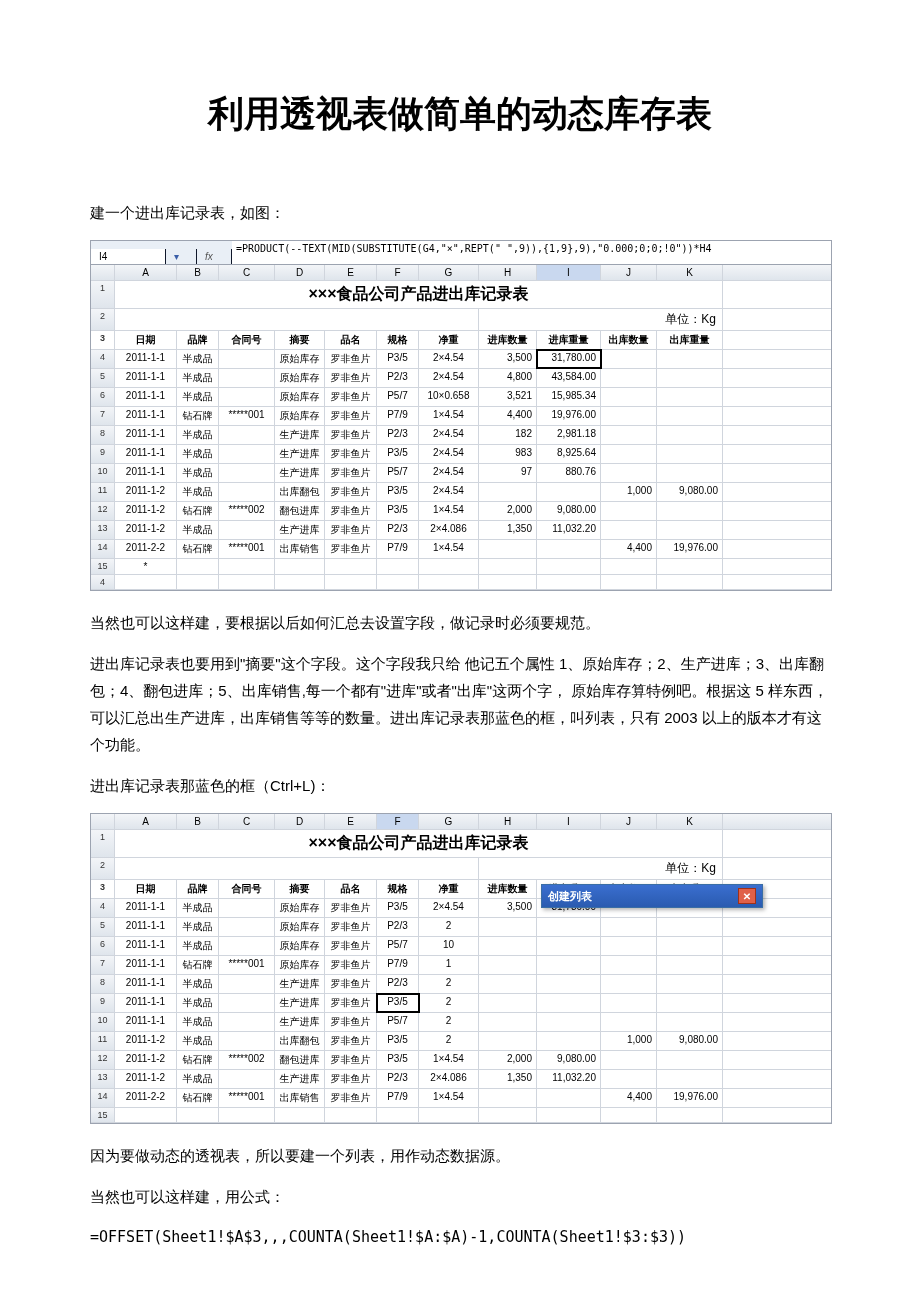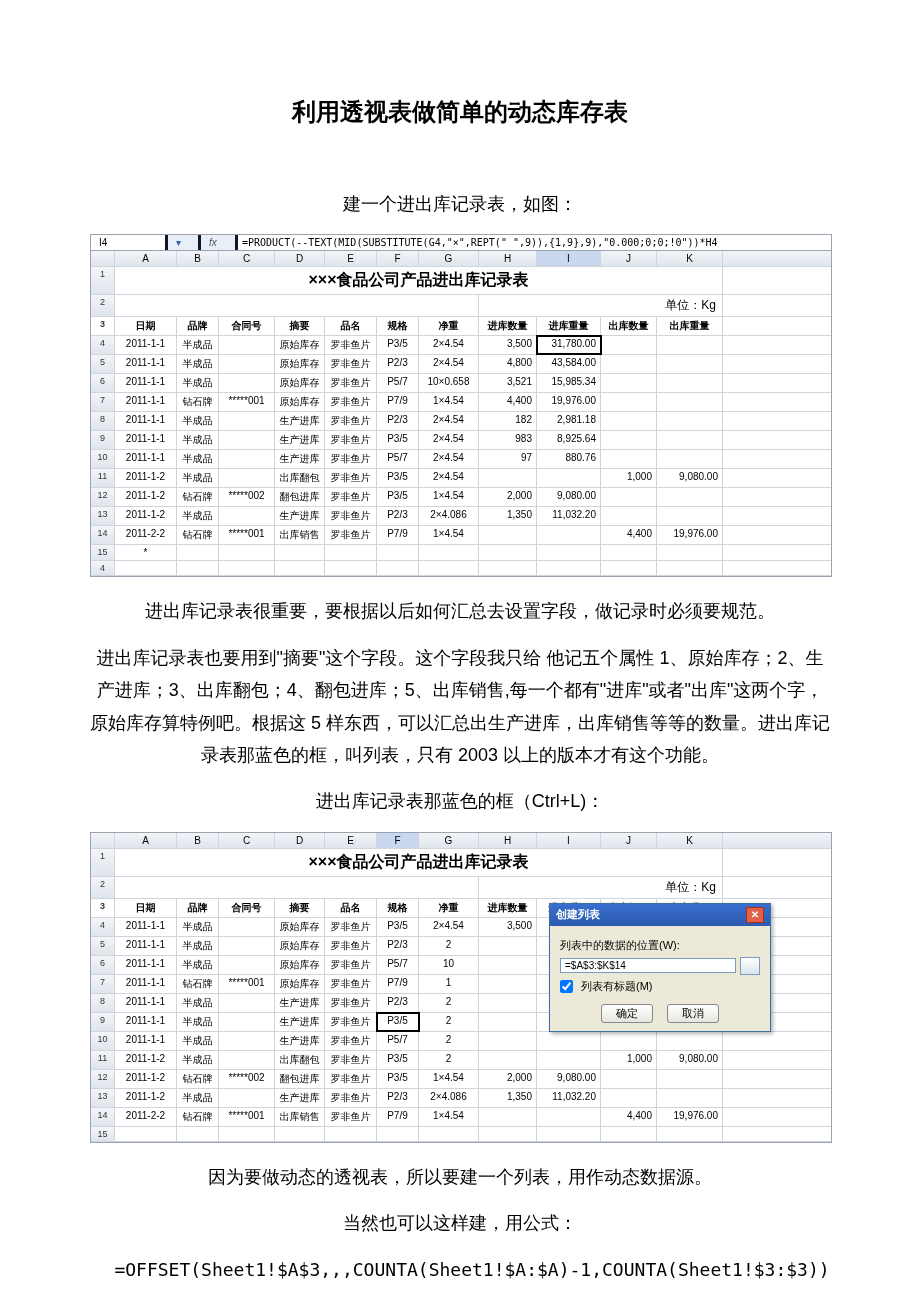--- a/index.html
+++ b/index.html
@@ -5,52 +5,52 @@
   body {
     margin: 0;
     padding: 80px 90px;
     font-family: "Microsoft YaHei", SimSun, sans-serif;
     background: #fff;
     color: #000;
     width: 920px;
     box-sizing: border-box;
   }
   h1 {
-    font-size: 24px;
+    font-size: 36px;
     font-weight: bold;
     text-align: center;
-    margin: 16px 0 60px;
+    margin: 10px 0 60px;
     font-family: SimSun, "Microsoft YaHei", serif;
   }
   p {
-    font-size: 18px;
+    font-size: 15px;
     line-height: 1.8;
     margin: 14px 0;
-    text-align: center;
   }
   .sheet {
     border: 1px solid #9ca3b0;
     font-size: 10px;
     background: #fff;
     width: 100%;
     margin: 6px 0 18px;
     position: relative;
   }
   .formula-bar {
     display: flex;
     align-items: stretch;
     border-bottom: 1px solid #9ca3b0;
     background: #e9eff6;
   }
   .fb-cell {
-    border-right: 3px solid #0f172a;
+    border-right: 1px solid #0f172a;
     padding: 2px 8px;
     font-size: 10px;
     display: flex;
     align-items: center;
+    margin-top: 8px;
   }
   .fb-name { width: 58px; background:#fff; }
   .fb-dd { width: 14px; text-align:center; color:#3a5ea8;}
   .fb-fx { width: 18px; font-style: italic; color:#555; }
   .fb-formula { flex:1; background:#fff; padding:2px 4px; font-family: Consolas, monospace; }
   .col-headers, .row {
     display: grid;
     grid-template-columns: 24px 62px 42px 56px 50px 52px 42px 60px 58px 64px 56px 66px;
     border-bottom: 1px solid #d0d5dd;
   }
@@ -81,21 +81,21 @@
     font-size: 12px;
   }
   .hdr > div { font-weight: bold; background:#fff; }
   .data > div { text-align: center; font-family: SimSun, sans-serif; }
   .data > div.num { text-align: right; padding-right: 4px; }
   .sel-col { background: #c9d8ef !important; }
   .sel-cell { outline: 2px solid #000; outline-offset:-1px; }
 
   .dialog {
     position: absolute;
-    right: 60px;
+    right: 68px;
     top: 70px;
     width: 220px;
     border: 1px solid #3a6ea5;
     background: #ece9d8;
     font-size: 11px;
     box-shadow: 2px 2px 4px rgba(0,0,0,0.3);
   }
   .dlg-title {
     background: linear-gradient(#3a6ecf,#2a5bb0);
     color: #fff;
@@ -372,21 +372,21 @@
         <div></div>
         <div></div>
         <div class="num"></div>
         <div class="num"></div>
         <div class="num"></div>
         <div class="num"></div>
       </div>
     </div>
 </div>
 
-<p>进出库记录表很重要，要根据以后如何汇总去设置字段，做记录时必须要规范。</p>
+<p>当然也可以这样建，要根据以后如何汇总去设置字段，做记录时必须要规范。</p>
 <p>进出库记录表也要用到"摘要"这个字段。这个字段我只给 他记五个属性 1、原始库存；2、生产进库；3、出库翻包；4、翻包进库；5、出库销售,每一个都有"进库"或者"出库"这两个字，  原始库存算特例吧。根据这 5 样东西，可以汇总出生产进库，出库销售等等的数量。进出库记录表那蓝色的框，叫列表，只有 2003 以上的版本才有这个功能。</p>
 <p>进出库记录表那蓝色的框（Ctrl+L)：</p>
 
 <div class="sheet">
   <div class="col-headers" id="colh2">
       <div></div>
       <div>A</div>
       <div>B</div>
       <div>C</div>
       <div>D</div>
@@ -590,33 +590,18 @@
         <div class="num"></div>
         <div class="num"></div>
       </div>
     </div>
 
   <div class="dialog">
     <div class="dlg-title">
       <span>创建列表</span>
       <span class="dlg-close">✕</span>
     </div>
-    <div class="dlg-body">
-      <div class="dlg-row">列表中的数据的位置(W):</div>
-      <div class="dlg-row">
-        <div class="dlg-input">=$A$3:$K$14</div>
-        <span class="dlg-ref"></span>
-      </div>
-      <div class="dlg-row">
-        <input type="checkbox" checked="" style="">
-        <span>列表有标题(M)</span>
-      </div>
-      <div class="dlg-btns">
-        <div class="dlg-btn">确定</div>
-        <div class="dlg-btn">取消</div>
-      </div>
-    </div>
   </div>
 </div>
 
 <p>因为要做动态的透视表，所以要建一个列表，用作动态数据源。</p>
 <p>当然也可以这样建，用公式：</p>
-<p style="font-family:Consolas,monospace;margin-left:24px;">=OFFSET(Sheet1!$A$3,,,COUNTA(Sheet1!$A:$A)-1,COUNTA(Sheet1!$3:$3))</p>
+<p style="font-family:Consolas,monospace;">=OFFSET(Sheet1!$A$3,,,COUNTA(Sheet1!$A:$A)-1,COUNTA(Sheet1!$3:$3))</p>
 
 </body></html>

